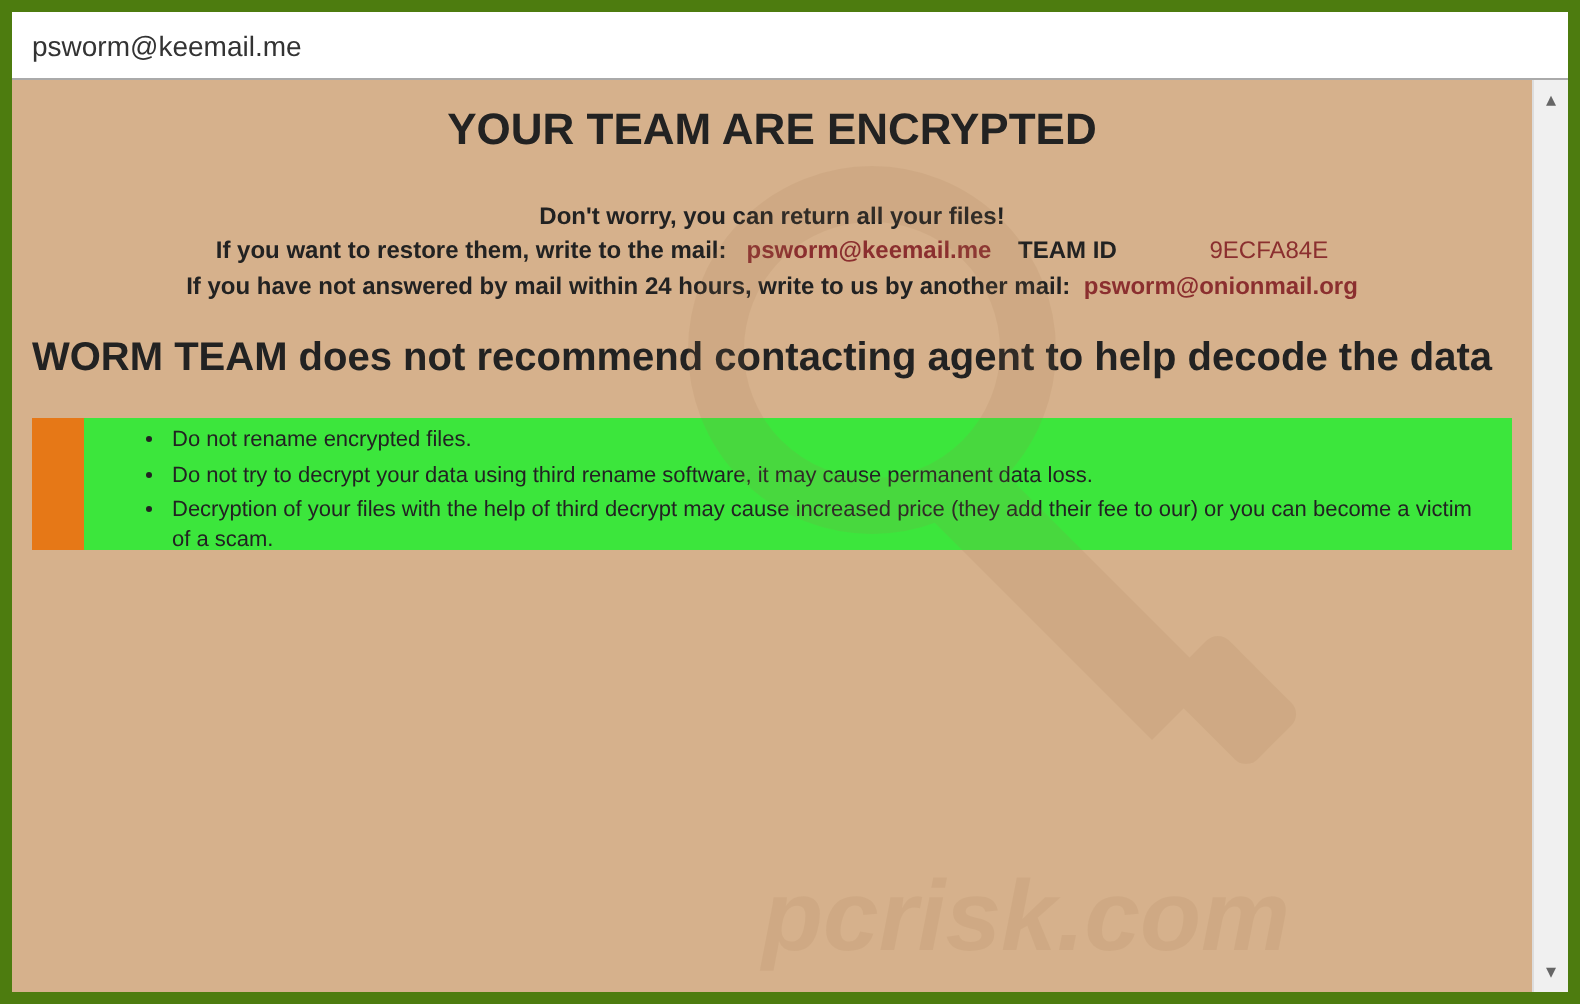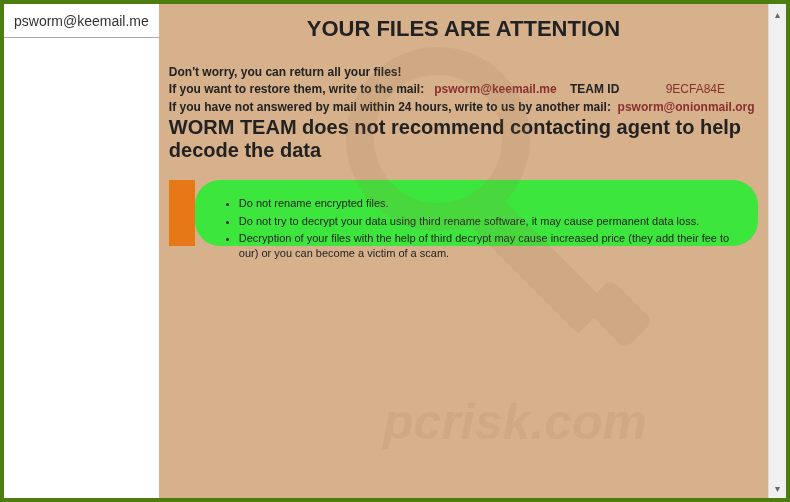--- a/index.html
+++ b/index.html
@@ -7,23 +7,23 @@
     width: 790px;
     height: 502px;
     font-family: Arial, sans-serif;
     background: #fff;
     overflow: hidden;
     position: relative;
   }
   .window {
     width: 790px;
     height: 502px;
-    border: 4px solid #4d7c0f;
+    border: 6px solid #4d7c0f;
     display: flex;
-    flex-direction: row;
+    flex-direction: column;
   }
   .titlebar {
     height: 34px;
     background: #fff;
     border-bottom: 1px solid #aaa;
     display: flex;
     align-items: center;
     padding: 0 10px;
     font-size: 14px;
     color: #333;
@@ -87,21 +87,22 @@
     text-align: center;
     font-size: 22px;
     font-weight: bold;
     color: #222;
     margin-bottom: 22px;
   }
   .instructions {
     font-size: 12px;
     color: #222;
     line-height: 1.45;
-    margin-bottom: 0;
+    margin-bottom: 16px;
+    text-align: center;
   }
   .instructions .bold { font-weight: bold; }
   .instructions .email { color: #8b2f2f; font-weight: bold; }
   .instructions .label { font-weight: bold; }
   .instructions .id { color: #8b2f2f; font-weight: normal; padding-left: 43px; }
   .attention {
     text-align: center;
     font-size: 21px;
     font-weight: bold;
     color: #222;
@@ -117,24 +118,23 @@
     display: flex;
     height: 66px;
   }
   .warning-box .orange-bar {
     width: 26px;
     background: #e67817;
   }
   .warning-box .green-panel {
     flex: 1;
     background: #3ce63c;
-    padding: 16px 20px 8px 30px;
+    padding: 4px 20px 8px 30px;
     font-size: 11px;
     color: #222;
-    border-radius: 25px;
   }
   .warning-box ul {
     list-style: disc;
     padding-left: 14px;
   }
   .warning-box li {
     margin-bottom: 2px;
     line-height: 1.4;
   }
 </style>
@@ -150,21 +150,21 @@
 
       <svg class="watermark" viewBox="0 0 450 420">
         <g fill="#a07850">
           <circle cx="150" cy="95" r="78" fill="none" stroke="#a07850" stroke-width="28"></circle>
           <path d="M 200 140 L 320 260 L 290 290 L 170 170 Z"></path>
           <rect x="300" y="250" width="60" height="40" rx="8" transform="rotate(45 330 270)"></rect>
           <text x="95" y="395" font-size="50" font-weight="bold" font-style="italic" fill="#a07850" font-family="Arial">pcrisk.com</text>
         </g>
       </svg>
 
-      <div class="h2">YOUR FILES ARE ATTENTION</div>
+      <div class="h2">YOUR TEAM ARE ENCRYPTED</div>
 
       <div class="instructions">
         <div class="bold">Don't worry, you can return all your files!</div>
         <div>
           <span class="bold">If you want to restore them, write to the mail:</span>&nbsp;&nbsp;
           <span class="email">psworm@keemail.me</span>&nbsp;&nbsp;&nbsp;
           <span class="label">TEAM ID</span>&nbsp;<span class="id">9ECFA84E</span>
         </div>
         <div>
           <span class="bold">If you have not answered by mail within 24 hours, write to us by another mail:</span>&nbsp;&nbsp;<span class="email">psworm@onionmail.org</span>

